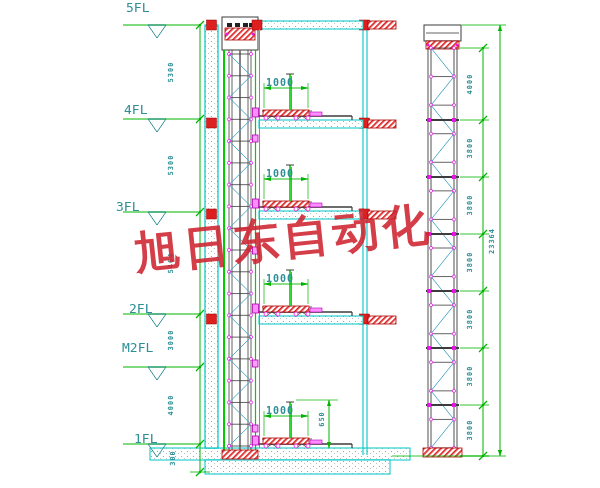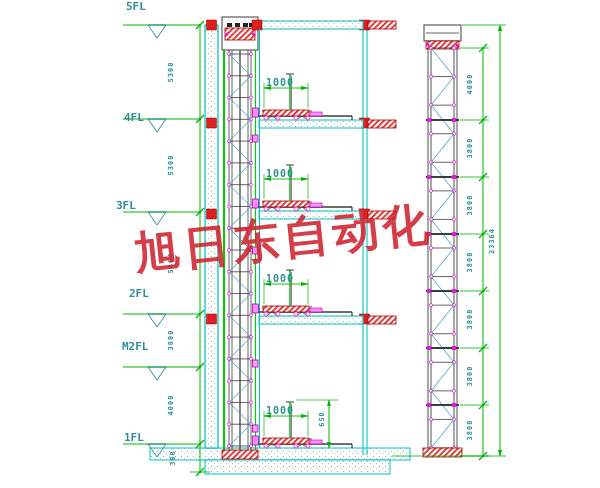--- a/index.html
+++ b/index.html
@@ -1,19 +1,19 @@
 <!DOCTYPE html>
 <html><head>
 <meta charset="utf-8">
 <style>
   html,body{margin:0;padding:0;background:#fff;}
   #canvas{position:relative;width:600px;height:488px;background:#fff;overflow:hidden;
           font-family:"DejaVu Sans Mono", monospace;}
   #cad{position:absolute;left:0;top:0;}
-  .lab{position:absolute;color:#2e8f96;font-size:11px;font-weight:bold;letter-spacing:0;line-height:1;}
+  .lab{position:absolute;color:#2e8f96;font-size:13px;font-weight:normal;letter-spacing:0;line-height:1;}
   .dimh{position:absolute;color:#2e8f96;font-size:10px;font-weight:bold;line-height:1;letter-spacing:1px;}
   .dimv{position:absolute;color:#2e8f96;font-size:7px;font-weight:bold;line-height:1;letter-spacing:1px;
         transform:translate(-50%,-50%) rotate(-90deg);white-space:nowrap;}
   .wm-main{position:absolute;left:134px;top:224px;color:#cf2430;opacity:.88;font-size:46px;
            font-weight:bold;font-family:"DejaVu Sans",sans-serif;letter-spacing:4px;white-space:nowrap;
            transform:rotate(-6deg);transform-origin:left center;}
   .wm-brand{position:absolute;left:336px;top:282px;color:#ee8f8f;opacity:.8;font-size:16px;
             font-weight:bold;font-family:"DejaVu Sans",sans-serif;letter-spacing:5px;}
 </style>
 </head>
@@ -407,25 +407,25 @@
         <polygon points="264,416 271,414 271,418" fill="#00b400" stroke="none" stroke-width="0"></polygon>
         <polygon points="308,416 301,414 301,418" fill="#00b400" stroke="none" stroke-width="0"></polygon>
         <line x1="329" y1="400" x2="329" y2="448" stroke="#00b400" stroke-width="1"></line>
         <line x1="296" y1="400" x2="338" y2="400" stroke="#00b400" stroke-width="0.7"></line>
         <polygon points="329,400 327,406 331,406" fill="#00b400" stroke="none" stroke-width="0"></polygon>
         <polygon points="329,448 327,442 331,442" fill="#00b400" stroke="none" stroke-width="0"></polygon>
       </g>
   </svg>
 
   <div class="lab" style="left:126px;top:1px">5FL</div>
-  <div class="lab" style="left:124px;top:112px">4FL</div>
+  <div class="lab" style="left:124px;top:103px">4FL</div>
   <div class="lab" style="left:116px;top:200px">3FL</div>
-  <div class="lab" style="left:129px;top:288px">2FL</div>
+  <div class="lab" style="left:129px;top:302px">2FL</div>
   <div class="lab" style="left:122px;top:341px">M2FL</div>
-  <div class="lab" style="left:124px;top:432px">1FL</div>
+  <div class="lab" style="left:134px;top:432px">1FL</div>
 
   <div class="dimv" style="left:171px;top:72px">5300</div>
   <div class="dimv" style="left:171px;top:165px">5300</div>
   <div class="dimv" style="left:171px;top:263px">5464</div>
   <div class="dimv" style="left:171px;top:340px">3000</div>
   <div class="dimv" style="left:171px;top:405px">4000</div>
   <div class="dimv" style="left:173px;top:458px">300</div>
 
   <div class="dimv" style="left:470px;top:84px">4000</div>
   <div class="dimv" style="left:470px;top:148px">3800</div>

